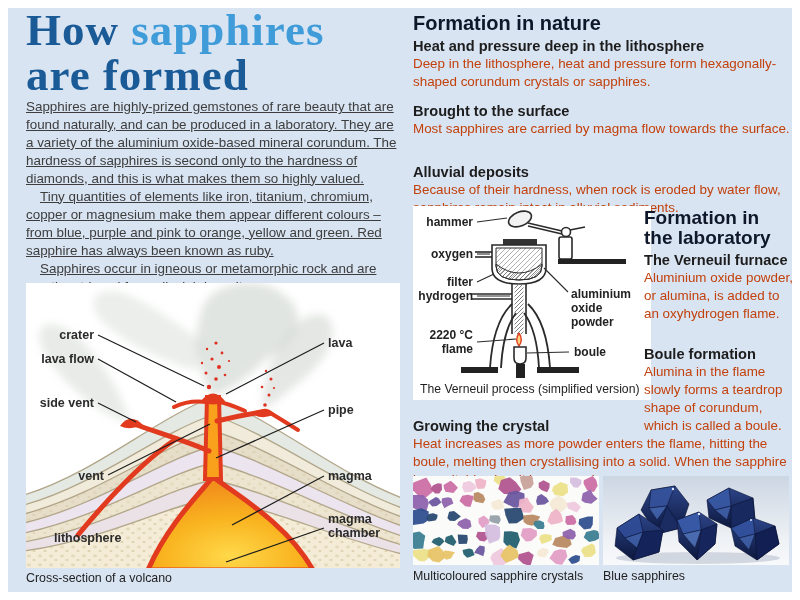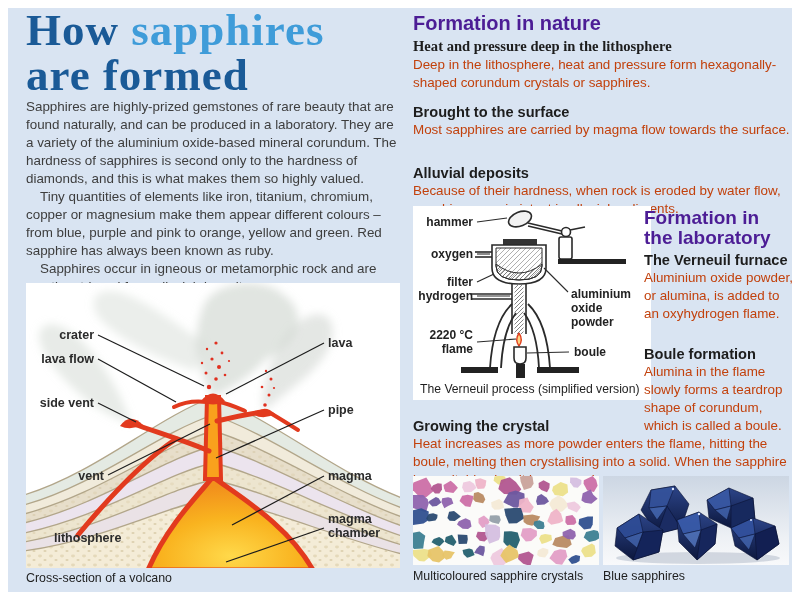--- a/index.html
+++ b/index.html
@@ -2,32 +2,32 @@
 <html><head>
 <meta charset="utf-8">
 <style>
   html,body{margin:0;padding:0;}
   body{width:800px;height:600px;background:#ffffff;font-family:"Liberation Sans",sans-serif;position:relative;overflow:hidden;}
   .panel{position:absolute;left:8px;top:8px;width:784px;height:584px;background:#d9e4f2;border-radius:0;}
   .abs{position:absolute;}
   
   .title{left:18px;top:0px;width:380px;font-family:"Liberation Serif",serif;font-weight:bold;font-size:45px;line-height:1.0;letter-spacing:1px;color:#1a5a97;}
   .t-light{color:#3f9cd9;}
-  .intro{left:18px;top:90px;width:378px;font-size:13.4px;line-height:1.34;color:#3d3d3d;}
+  .intro{left:18px;top:90px;width:378px;font-size:13.4px;line-height:1.34;color:#3d3d3d;text-decoration:underline;}
   .intro p{margin:0;}
   .intro p.ind{text-indent:14px;}
   .volcano-box{left:18px;top:275px;width:374px;height:285px;background:#fef9c3;}
   .fig-caption{font-size:12.4px;color:#1e1e1e;}
   .volcano-cap{left:18px;top:563px;width:374px;}
   
   .nature{left:405px;top:5px;width:382px;}
-  .sec-head{font-size:20px;font-weight:bold;color:#4c1d95;line-height:1.05;margin:0 0 4px 0;}
+  .sec-head{font-size:20px;font-weight:bold;color:#0f172a;line-height:1.05;margin:0 0 4px 0;}
   .sub-head{font-size:14.6px;font-weight:bold;color:#1d1d1d;margin:12px 0 1px 0;}
   .sub-body{font-size:13.4px;line-height:1.33;color:#c2410c;margin:0;}
-  .nature .sub-head:first-of-type{margin-top:2px;font-family:Liberation Serif, serif;}
+  .nature .sub-head:first-of-type{margin-top:2px;}
   .verneuil-box{left:405px;top:198px;width:238px;height:194px;background:#ffffff;}
   .verneuil-cap{position:absolute;left:7px;bottom:4px;font-size:12.2px;color:#1e1e1e;white-space:nowrap;text-align:right;}
   .lab-col{left:636px;top:200px;width:152px;}
   .lab-col .sec-head{font-size:19px;}
   .growing{left:405px;top:398px;width:384px;}
   .growing .sub-head{margin-top:12px;}
   .photo{top:468px;width:186px;height:89px;overflow:hidden;background:#fff;}
   .photo-left{left:405px;}
   .photo-right{left:595px;}
   .photo-cap-left{left:405px;top:561px;width:186px;}

